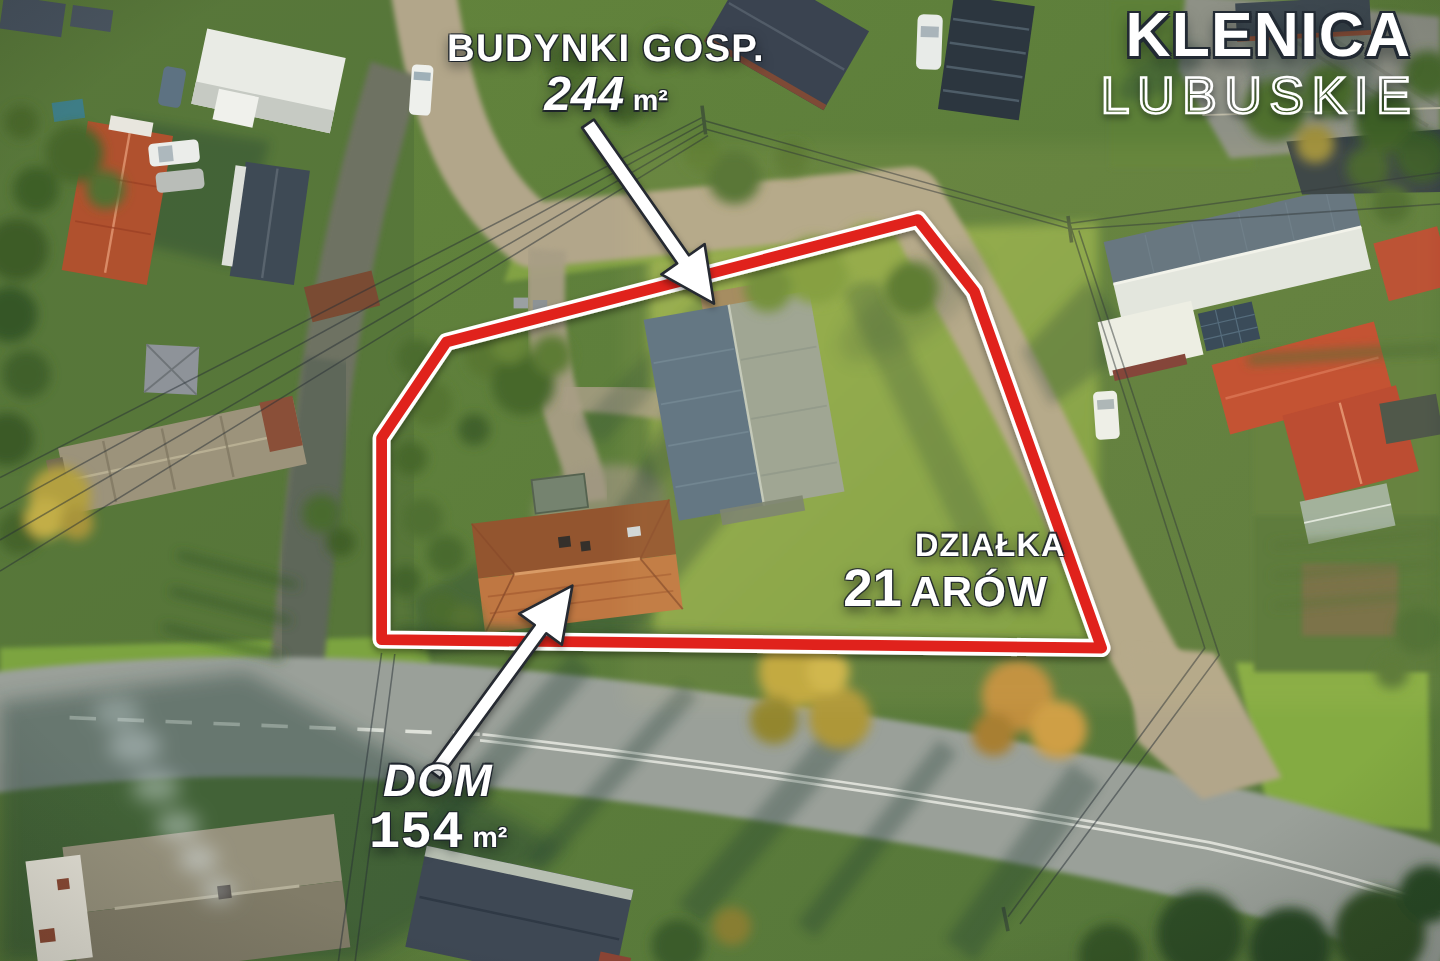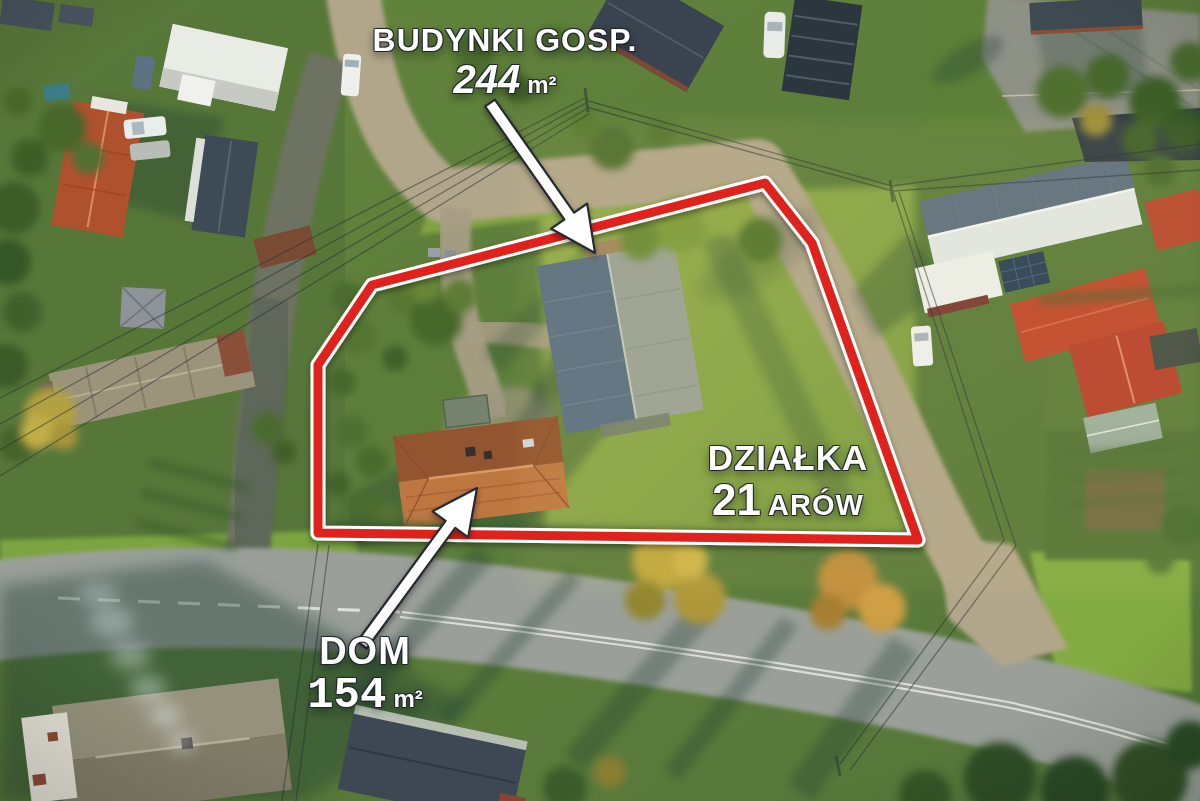--- a/index.html
+++ b/index.html
@@ -9,24 +9,24 @@
   .anno{position:absolute;color:#fff;text-align:center;font-weight:800;line-height:1.05;
         text-shadow:-1px -1px 0 rgba(28,34,42,.8),1px -1px 0 rgba(28,34,42,.8),
                     -1px 1px 0 rgba(28,34,42,.8),1px 1px 0 rgba(28,34,42,.8),
                     0 4px 10px rgba(8,14,18,.6);}
   .anno .l1{display:block;letter-spacing:1px;}
   .anno .l2{display:flex;align-items:baseline;justify-content:center;gap:7px;margin-top:0px;}
   .anno-outb{left:348px;top:24px;width:314px;}
   .anno-outb .l1{font-size:32px;}
   .anno-outb .num{font-size:40px;font-style:italic;} .anno-outb .unit{font-size:24px;}
   .anno-plot{left:688px;top:440px;width:200px;}
-  .anno-plot .l1{font-size:35px;}
-  .anno-plot .num{font-size:44px;} .anno-plot .unit{font-size:29px;letter-spacing:1px;}
+  .anno-plot .l1{font-size:27px;text-align:right;}
+  .anno-plot .num{font-size:44px;} .anno-plot .unit{font-size:35px;letter-spacing:1px;}
   .anno-dom{left:276px;top:632px;width:178px;}
-  .anno-dom .l1{font-size:38px;}
+  .anno-dom .l1{font-size:38px;font-style:italic;}
   .anno-dom .num{font-size:44px;font-family:Liberation Mono, monospace;} .anno-dom .unit{font-size:24px;}
   .logo{position:absolute;top:4px;right:24px;text-align:right;line-height:1.02;}
   .logo-title{display:block;font-size:52px;font-weight:800;letter-spacing:1px;color:#fff;
         text-shadow:-2px -2px 0 #222a33,2px -2px 0 #222a33,-2px 2px 0 #222a33,2px 2px 0 #222a33,
                     0 -2px 0 #222a33,0 2px 0 #222a33,-2px 0 0 #222a33,2px 0 0 #222a33,
                     0 6px 12px rgba(8,14,18,.55);}
   .logo-sub{display:block;font-size:43px;font-weight:500;letter-spacing:6.5px;color:transparent;
         -webkit-text-stroke:2.2px #fff;margin-top:2px;margin-right:-6px;
         filter:drop-shadow(0 3px 3px rgba(8,14,18,.55));}
 </style>
@@ -419,13 +419,17 @@
 </div>
 
 <div class="anno anno-dom">
   <span class="l1">DOM</span>
   <span class="l2">
     <span class="num">154</span>
     <span class="unit">m²</span>
   </span>
 </div>
 
+<div class="logo">
+  <span class="logo-title">KLENICA</span>
+  <span class="logo-sub">LUBUSKIE</span>
 </div>
+</div>
 
 </body></html>

